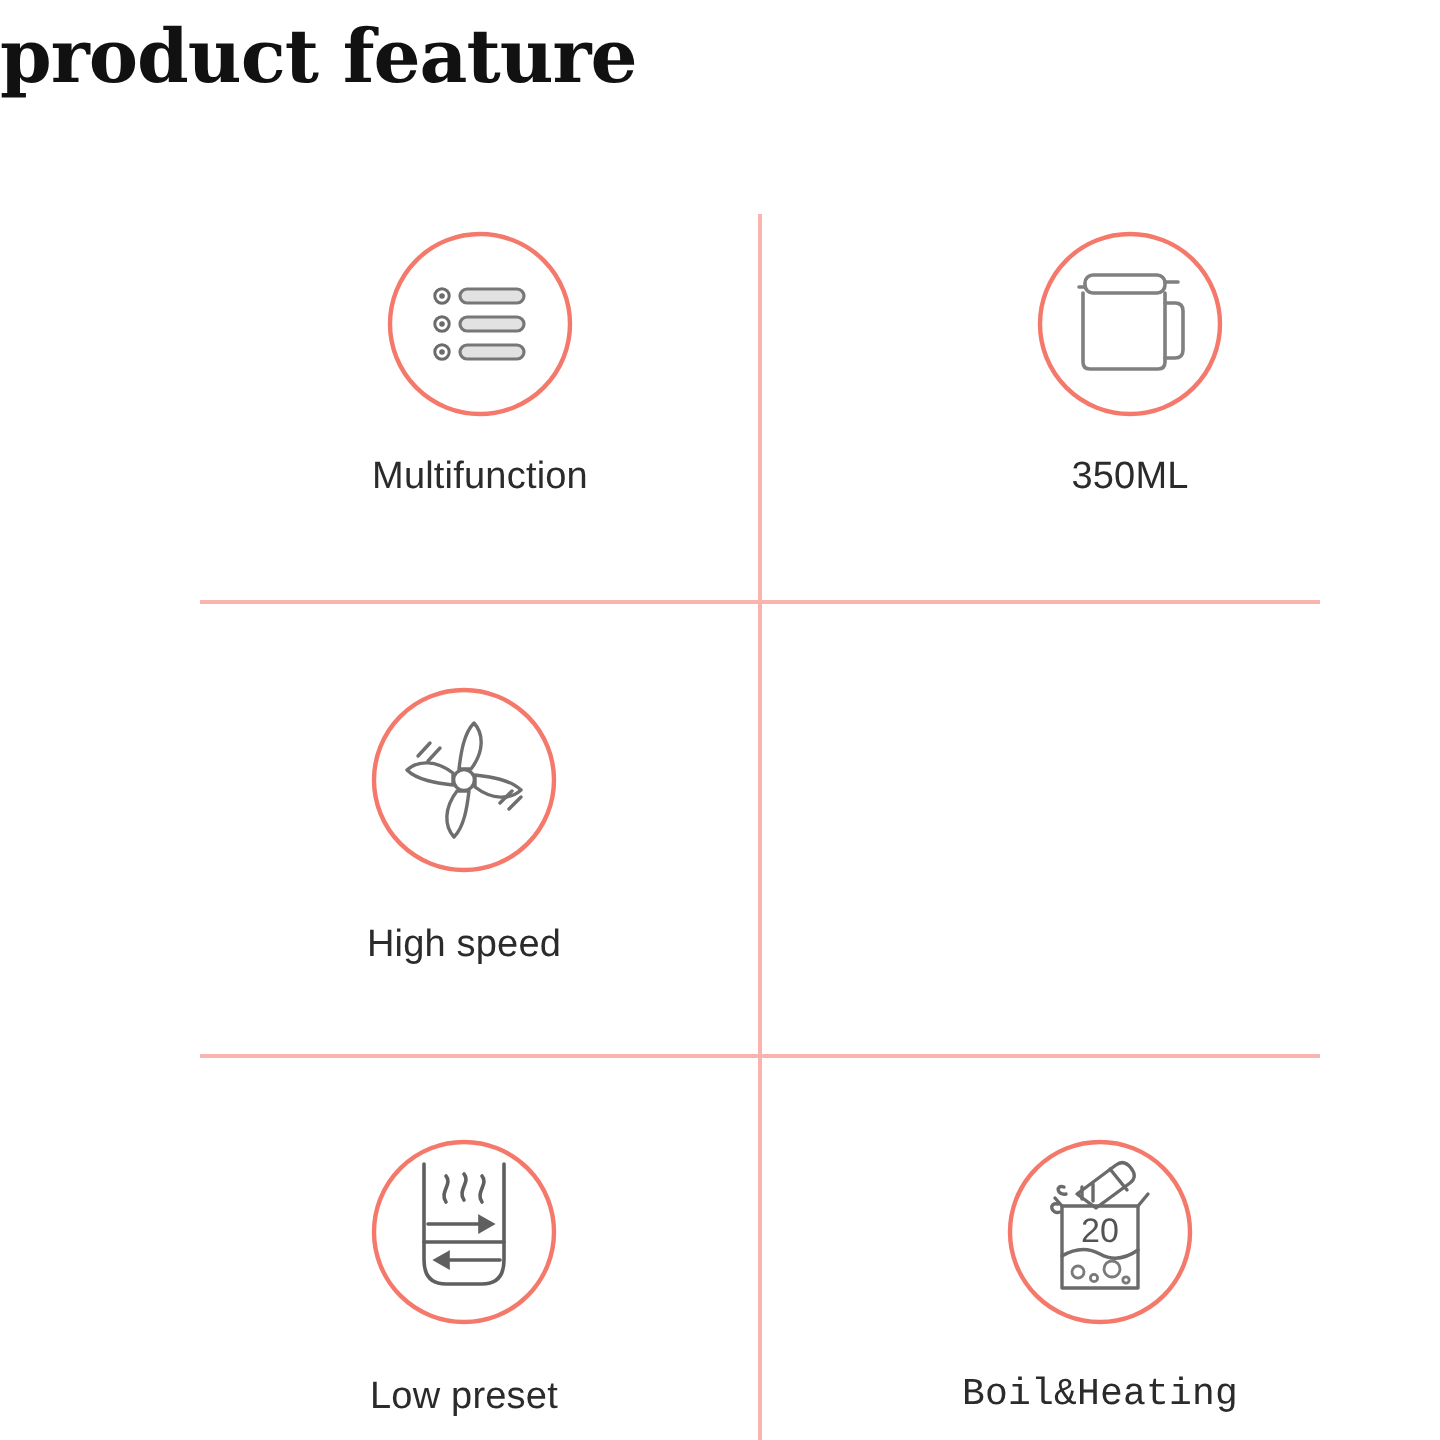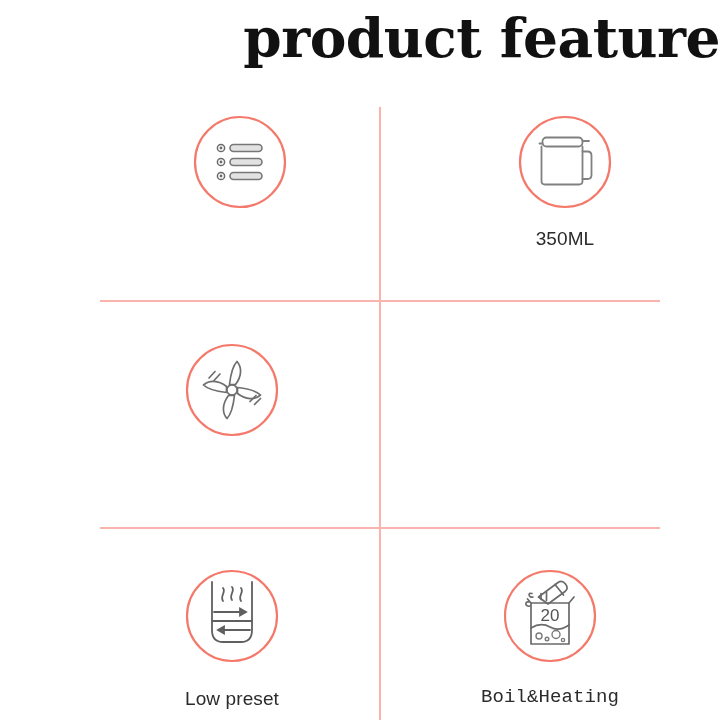--- a/index.html
+++ b/index.html
@@ -17,27 +17,27 @@
 
   #page {
     position: relative;
     width: 720px;
     height: 720px;
   }
 
   
   .title {
     position: absolute;
-    top: 12px;
+    top: 2px;
     left: 0;
     width: 720px;
-    text-align: right;
+    text-align: left;
     font-family: "DejaVu Serif", "Liberation Serif", serif;
     font-weight: 700;
-    font-size: 55px;
+    font-size: 37px;
     letter-spacing: -0.5px;
     color: #111111;
     line-height: 52px;
     -webkit-font-smoothing: antialiased;
   }
 
   
   .divider-h {
     position: absolute;
     left: 100px;
@@ -117,20 +117,21 @@
           <circle cx="31" cy="50" r="3.6"></circle>
           <circle cx="31" cy="64" r="3.6"></circle>
         </g>
         <g fill="#6b6b6b">
           <circle cx="31" cy="36" r="1.4"></circle>
           <circle cx="31" cy="50" r="1.4"></circle>
           <circle cx="31" cy="64" r="1.4"></circle>
         </g>
       </svg>
     </div>
+    <div class="cell-label">Multifunction</div>
   </div>
 
   <div class="cell c1">
     <div class="icon-wrap">
       <svg width="100" height="100" viewBox="0 0 100 100">
         <circle cx="50" cy="50" r="45" fill="none" stroke="#F4796B" stroke-width="2.2"></circle>
         <g fill="none" stroke="#808080" stroke-width="1.8" stroke-linejoin="round" stroke-linecap="round">
 
           <rect x="27.5" y="25.5" width="40" height="9" rx="4"></rect>
 
@@ -163,20 +164,21 @@
           <circle cx="50" cy="50" r="5.2"></circle>
 
           <path d="M27 38 L33 31.5"></path>
           <path d="M32 40.5 L38 34"></path>
 
           <path d="M68 61.5 L74 55.5"></path>
           <path d="M72.5 64.5 L78.5 58.5"></path>
         </g>
       </svg>
     </div>
+    <div class="cell-label">High speed</div>
   </div>
 
 
   <div class="cell c4">
     <div class="icon-wrap">
       <svg width="100" height="100" viewBox="0 0 100 100">
         <circle cx="50" cy="50" r="45" fill="none" stroke="#F4796B" stroke-width="2.2"></circle>
         <g fill="none" stroke="#5f5f5f" stroke-width="1.8" stroke-linecap="round" stroke-linejoin="round">
 
           <path d="M30 16 L30 64 Q30 76 41 76 L59 76 Q70 76 70 64 L70 16"></path>

